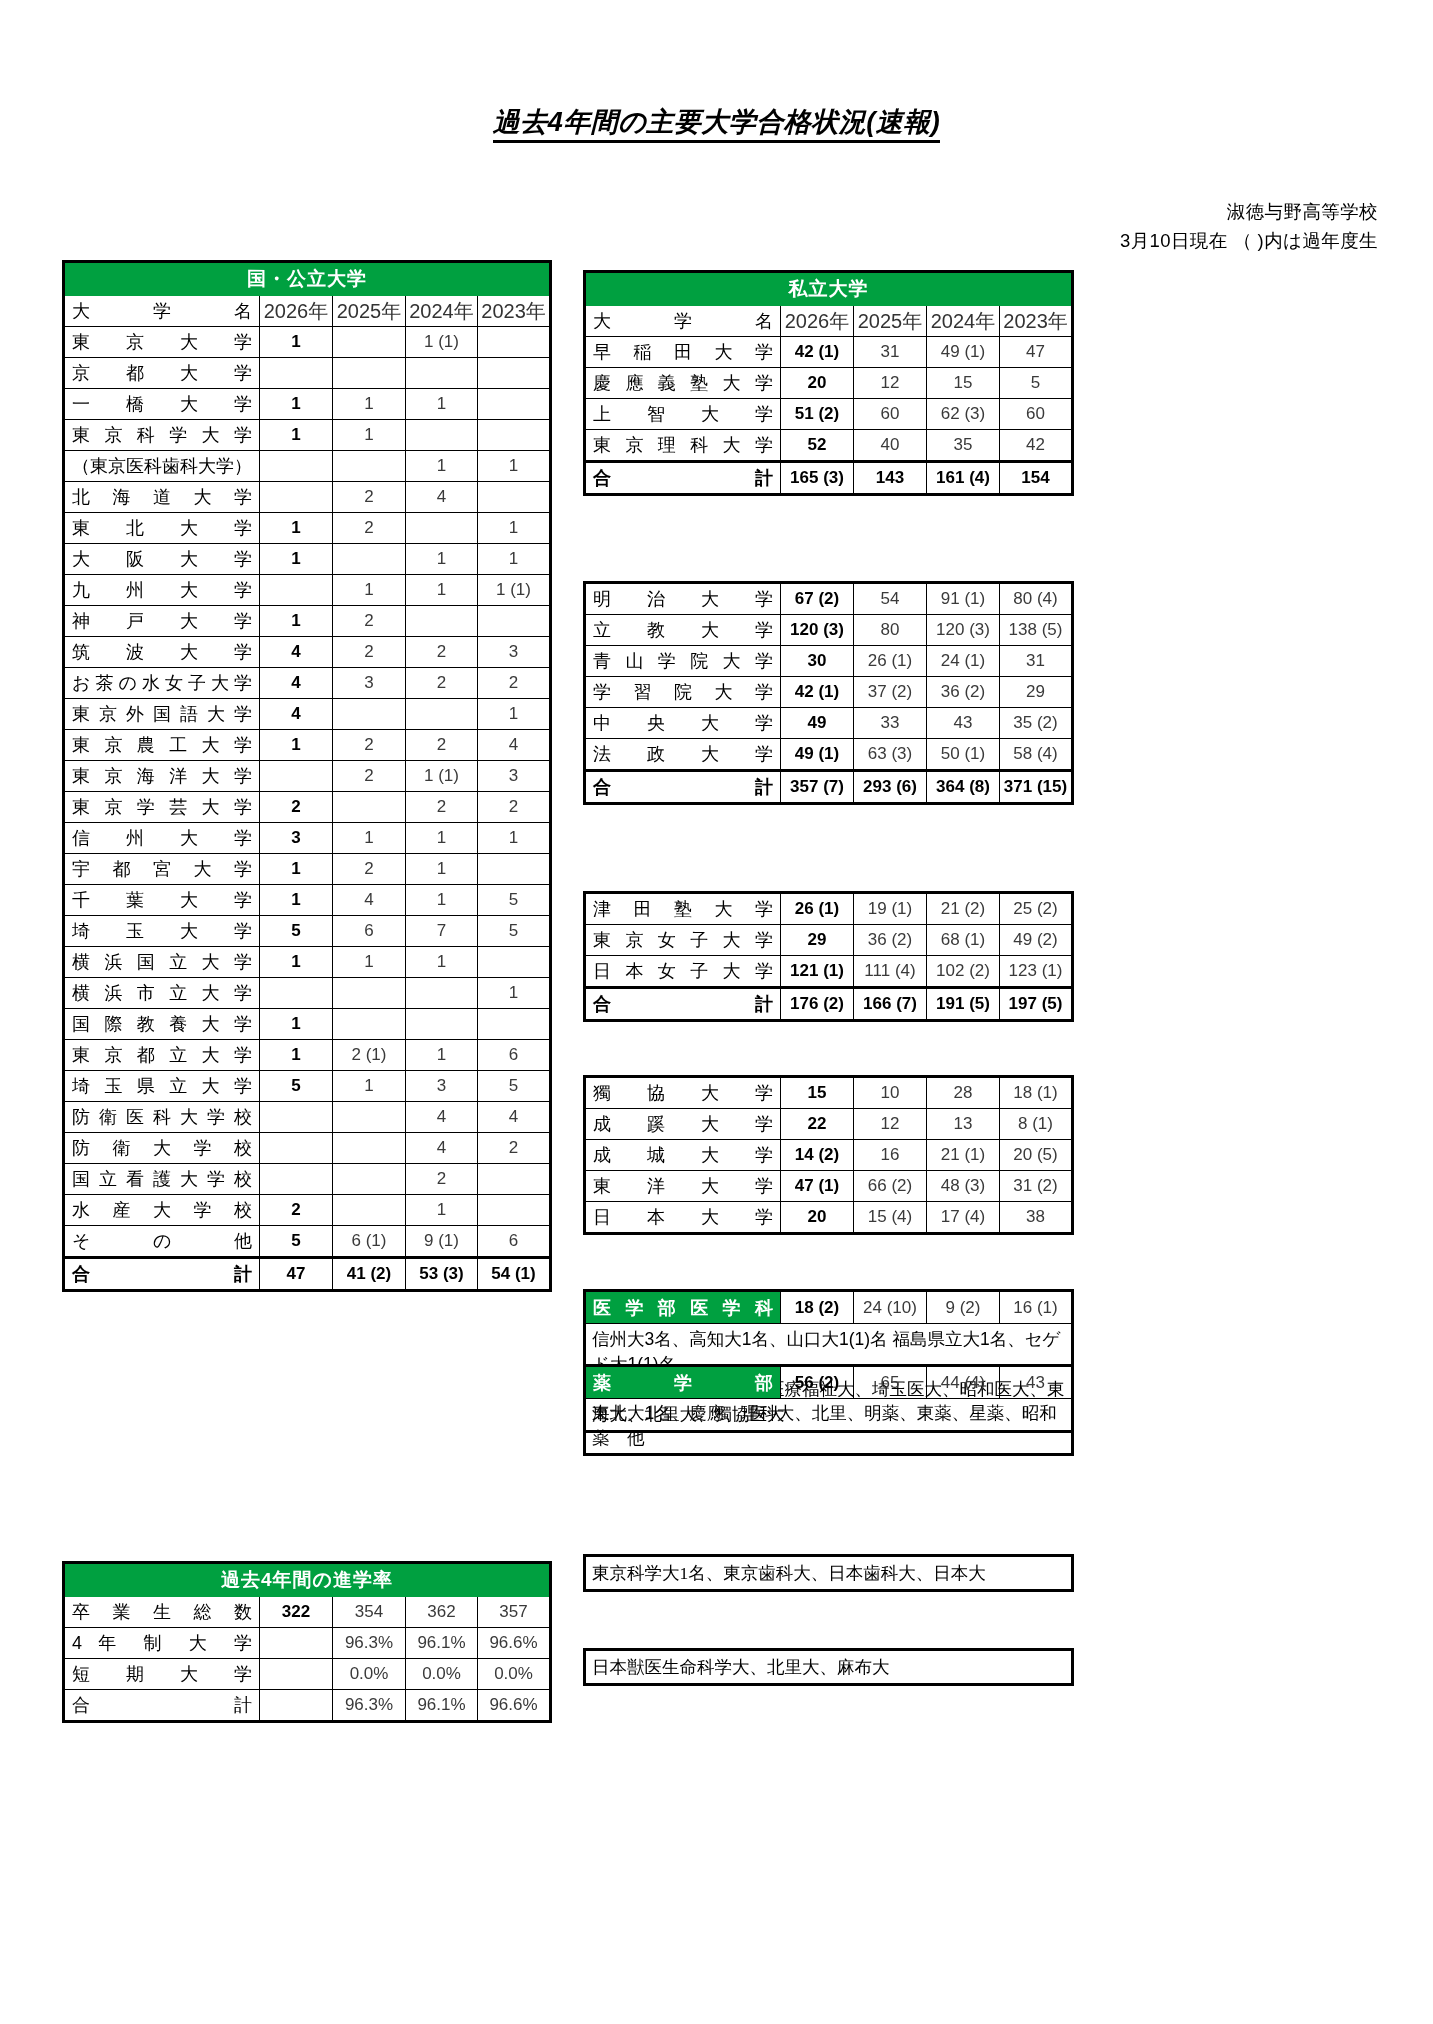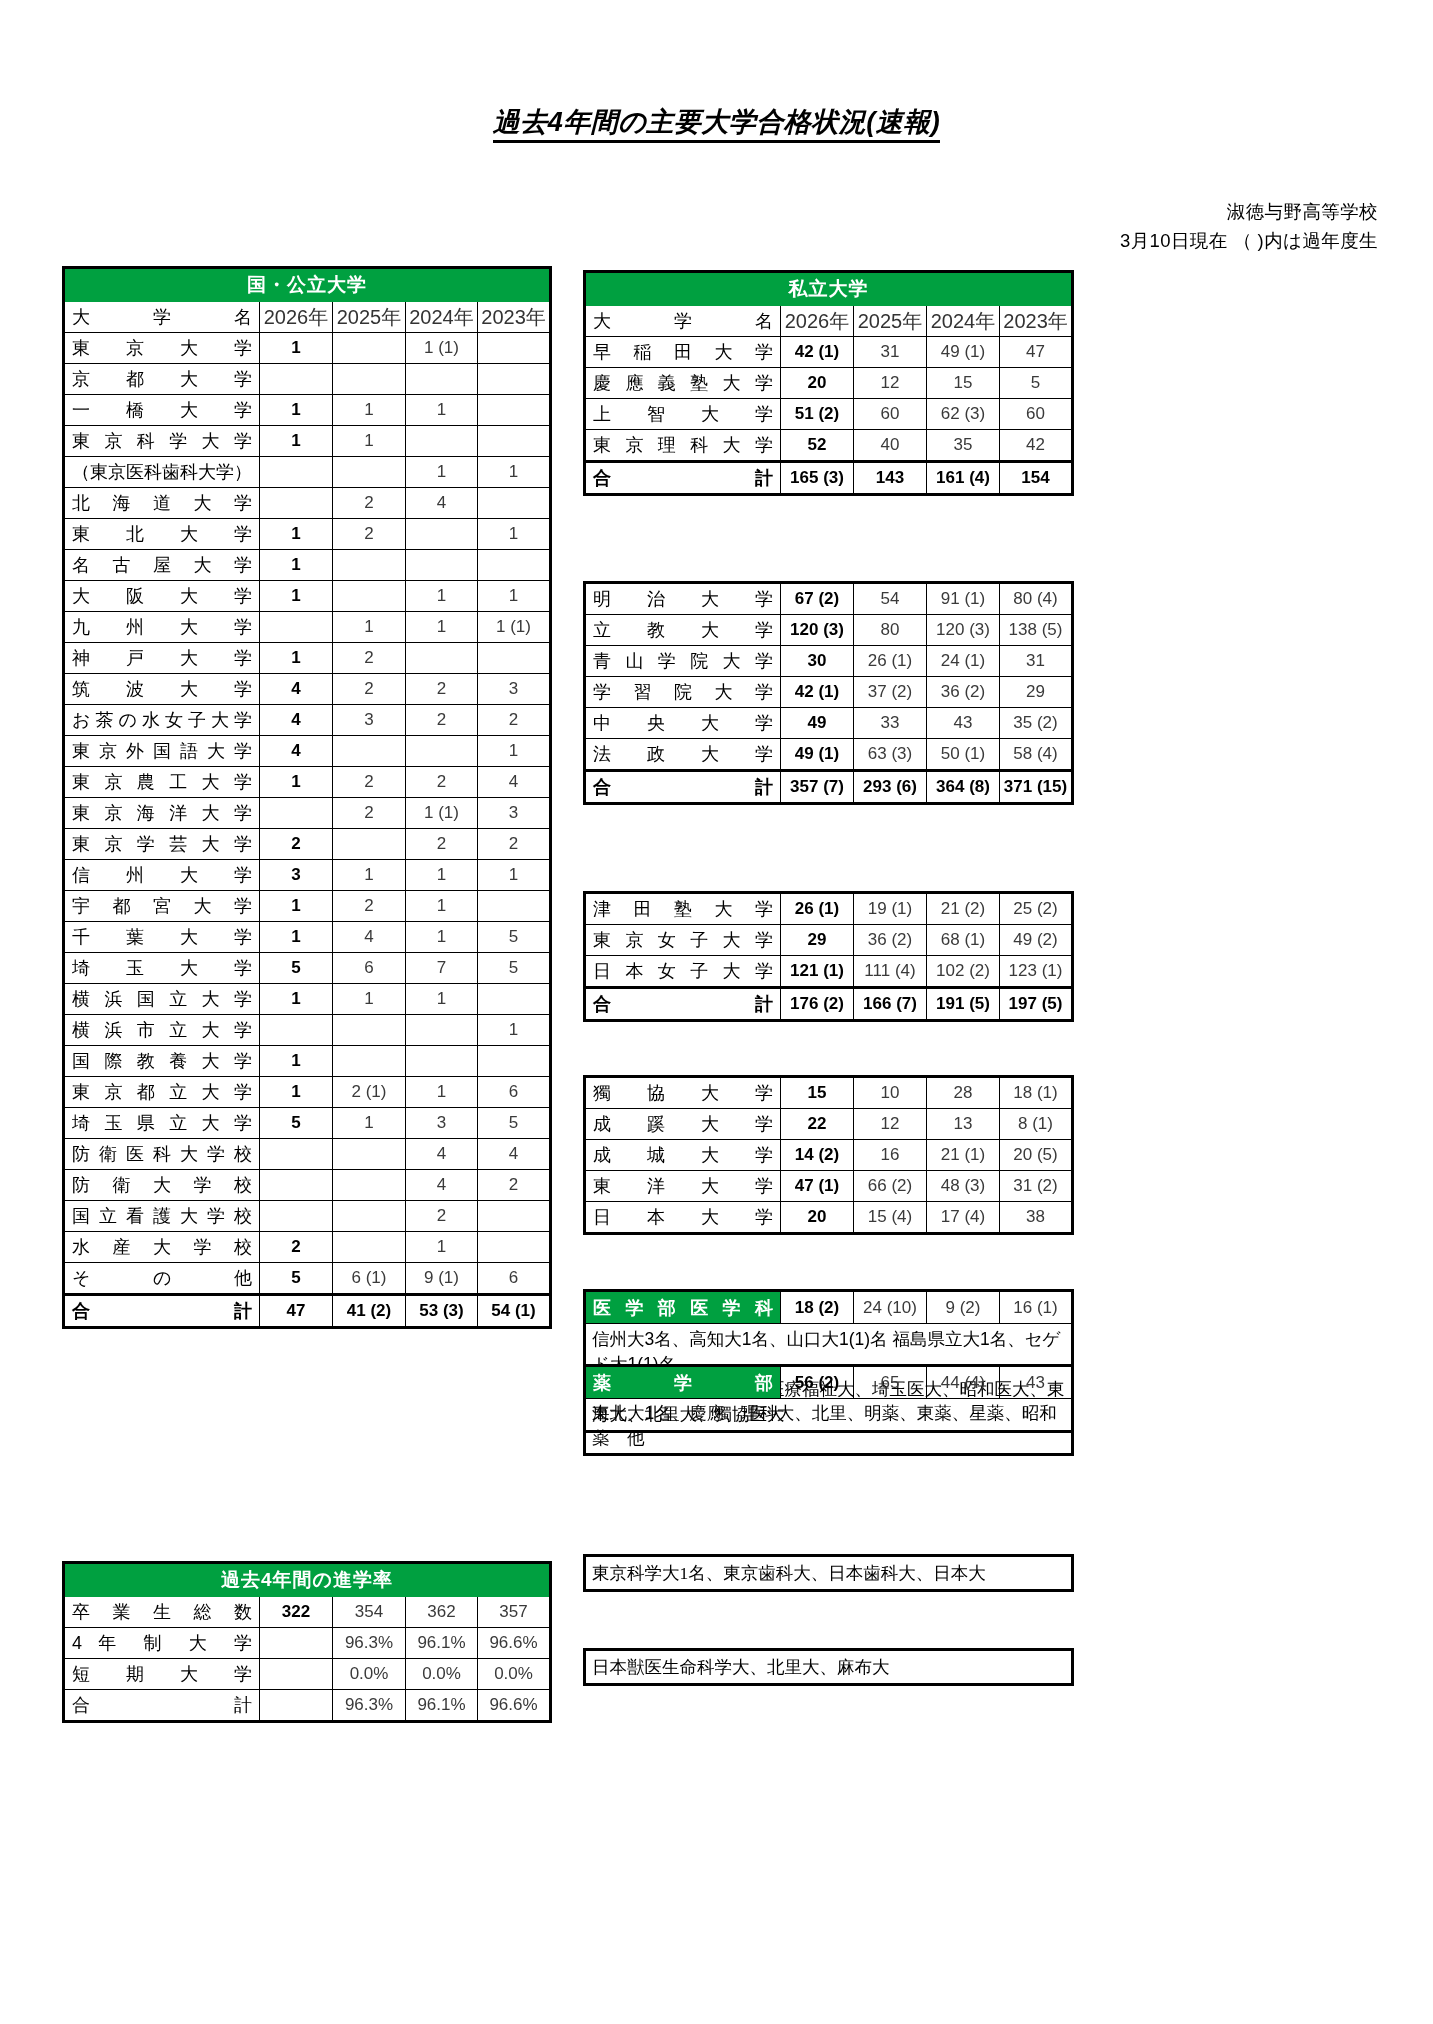--- a/index.html
+++ b/index.html
@@ -139,21 +139,21 @@
 </head>
 <body>
 
 <div class="doc-title"><span>過去4年間の主要大学合格状況(速報)</span></div>
 
 <div class="meta">
   <div>淑徳与野高等学校</div>
   <div>3月10日現在 （ )内は過年度生</div>
 </div>
 
-<table class="tbl framed" id="tbl-national" style="left:62px; top:266px; width:487px;">
+<table class="tbl framed" id="tbl-national" style="left:62px; top:260px; width:487px;">
   <colgroup>
       <col style="width:196px">
       <col style="width:73px">
       <col style="width:73px">
       <col style="width:72px">
       <col style="width:73px">
     </colgroup>
   <tbody id="body-national">
       <tr class="banner">
         <td class="" colspan="5">国・公立大学</td>
@@ -206,27 +206,20 @@
         <td class="v v-past">2</td>
         <td class="v v-past">4</td>
         <td class="v v-past"></td>
       </tr>
       <tr>
         <td class="nm">東　北　大　学</td>
         <td class="v v-cur">1</td>
         <td class="v v-past">2</td>
         <td class="v v-past"></td>
         <td class="v v-past">1</td>
-      </tr>
-      <tr>
-        <td class="nm">名　古　屋　大　学</td>
-        <td class="v v-cur">1</td>
-        <td class="v v-past"></td>
-        <td class="v v-past"></td>
-        <td class="v v-past"></td>
       </tr>
       <tr>
         <td class="nm">大　阪　大　学</td>
         <td class="v v-cur">1</td>
         <td class="v v-past"></td>
         <td class="v v-past">1</td>
         <td class="v v-past">1</td>
       </tr>
       <tr>
         <td class="nm">九　州　大　学</td>

